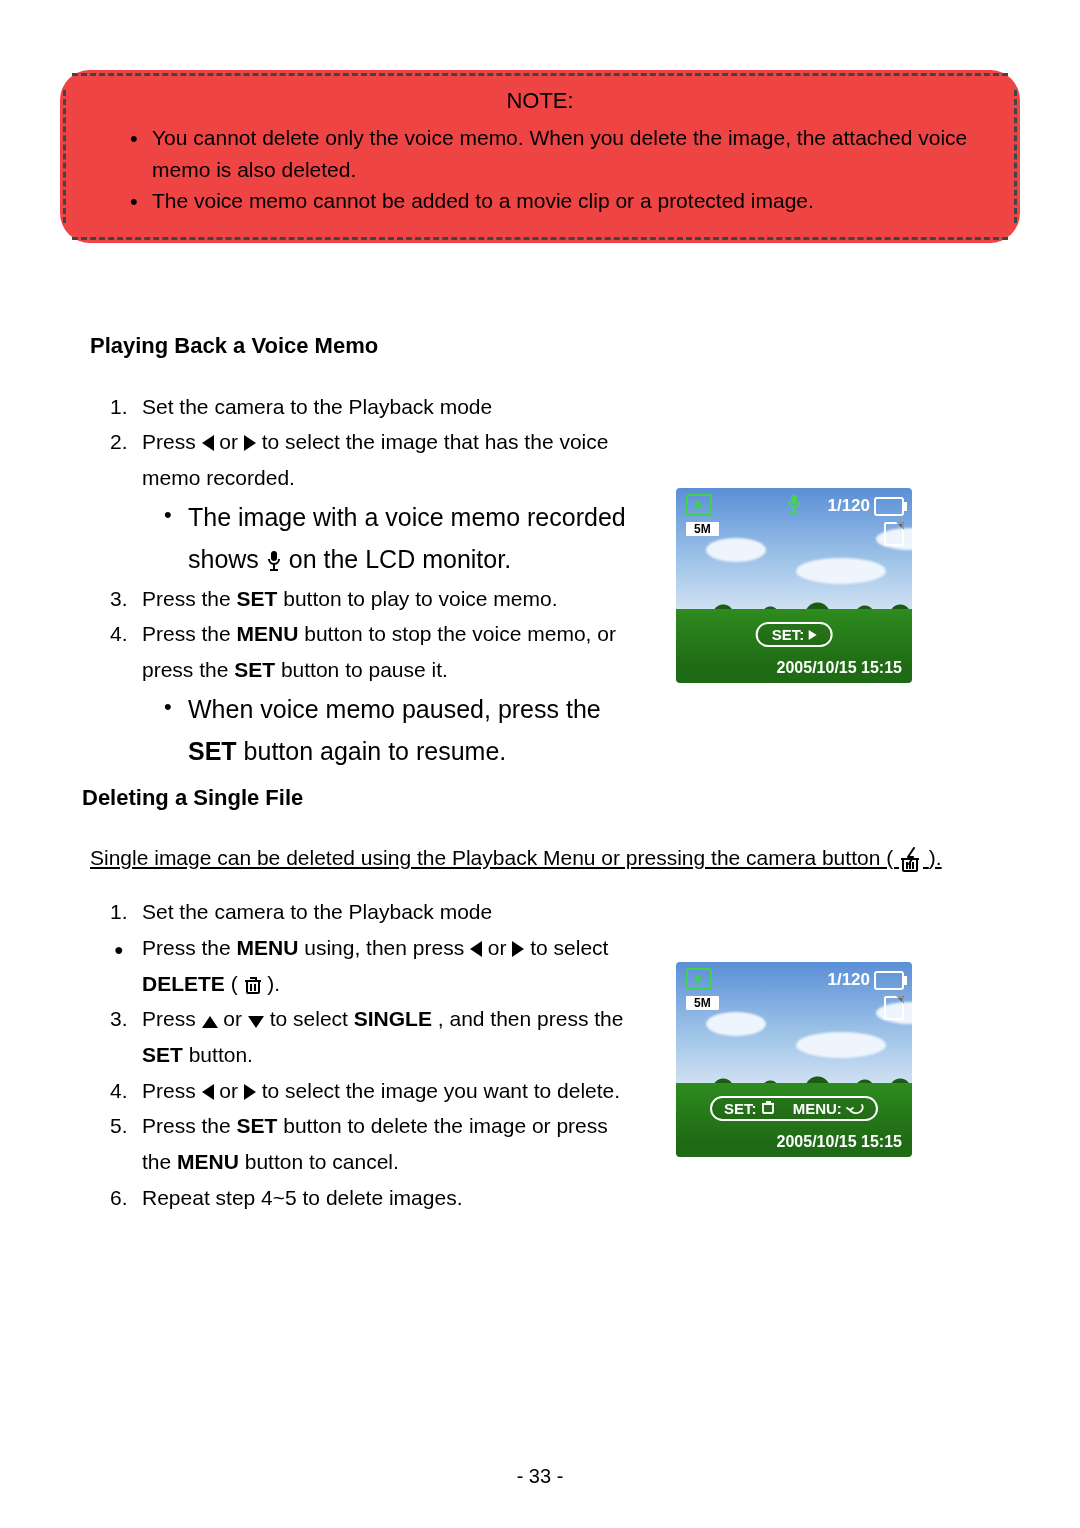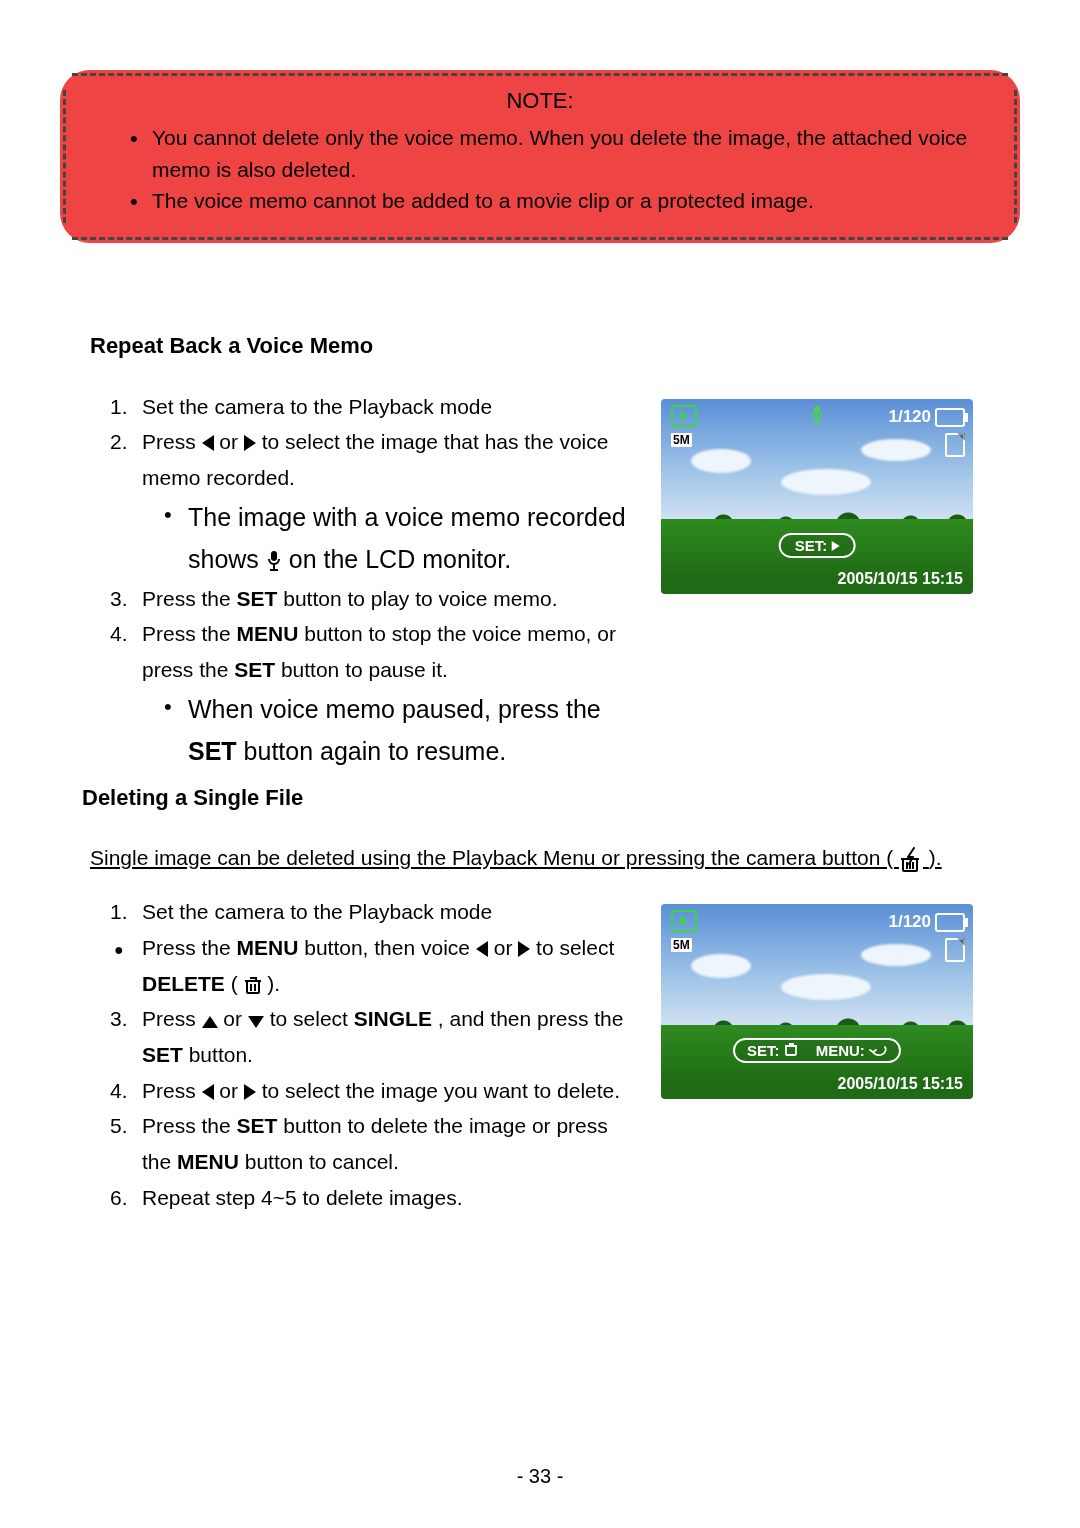--- a/index.html
+++ b/index.html
@@ -87,22 +87,22 @@
     margin: 12px 0 30px 22px;
   }
   .section-title {
     font-size: 30px;
     font-weight: 400;
     margin: 48px 0 20px 10px;
   }
 
   .content-row {
     display: flex;
-    align-items: flex-start;
-    gap: 31px;
+    align-items: center;
+    gap: 46px;
     margin-left: 30px;
   }
   .content-block {
     margin-left: 30px;
     text-decoration: underline;
   }
 
   
   ol.steps {
     counter-reset: step;
@@ -162,21 +162,21 @@
   .tri-up    { border-left: 8px solid transparent; border-right: 8px solid transparent; border-bottom: 12px solid #000; }
   .tri-down  { border-left: 8px solid transparent; border-right: 8px solid transparent; border-top: 12px solid #000; }
 
   .mic-inline svg, .trash-inline svg, .flash-trash svg {
     vertical-align: -4px;
   }
   .flash-trash svg { vertical-align: -8px; }
 
   
   .lcd {
-    width: 312px;
+    width: 236px;
     height: 195px;
     position: relative;
     flex-shrink: 0;
     margin-top: 10px;
     border-radius: 4px;
     overflow: hidden;
   }
   .lcd .sky {
     position: absolute; left:0; right:0; top:0; height: 62%;
     background: linear-gradient(#5a8fd6, #9fc4e8 60%, #cfe0f2);
@@ -212,21 +212,21 @@
     border-top:5px solid transparent; border-bottom:5px solid transparent; border-left:8px solid #41d24a;
   }
   .mic-badge { left:50%; transform:translateX(-50%); top:6px; color:#48d452; }
   .count-text { right:42px; top:8px; font-weight:600; font-size:17px; }
   .battery {
     position:absolute; right:8px; top:9px; width:26px; height:15px; border:2px solid #fff; border-radius:3px;
   }
   .battery::after { content:""; position:absolute; right:-5px; top:3px; width:3px; height:9px; background:#fff; }
   .res-tag {
     position:absolute; left:10px; top:34px;
-    background:#fff; color:#000; font-weight:700; font-size:12px; padding:0 2px; border-radius:1px;
+    background:#fff; color:#000; font-weight:700; font-size:12px; padding:0 8px; border-radius:1px;
   }
   .card-icon {
     position:absolute; right:8px; top:34px; width:16px; height:20px;
     border:2px solid #fff; border-radius:2px;
   }
   .card-icon::after {
     content:""; position:absolute; right:-2px; top:-2px; border-top:8px solid #000; border-left:8px solid transparent; opacity:.4;
   }
 
   .pill {
@@ -266,21 +266,21 @@
   <div class="note-box">
     <span class="side-l"></span>
       <span class="side-r"></span>
     <div class="note-title">NOTE:</div>
     <ul class="note-list">
       <li>You cannot delete only the voice memo. When you delete the image, the attached voice memo is also deleted.</li>
       <li>The voice memo cannot be added to a movie clip or a protected image.</li>
     </ul>
   </div>
 
-  <div class="subhead">Repeat Back a Voice Memo</div>
+  <div class="subhead">Playing Back a Voice Memo</div>
 
   <div class="content-row">
     <ol class="steps" style="flex:1; max-width:520px;">
       <li>
         <span>Set the camera to the Playback mode</span>
       </li>
       <li>
         <span>Press </span>
         <span class="tri tri-left"></span>
         <span> or </span>
@@ -378,21 +378,21 @@
   </div>
 
   <div class="content-row">
     <ol class="steps" style="flex:1; max-width:520px;">
       <li>
         <span>Set the camera to the Playback mode</span>
       </li>
       <li class="bullet-only">
         <span>Press the </span>
         <span class="bold">MENU</span>
-        <span> button, then voice </span>
+        <span> using, then press </span>
         <span class="tri tri-left"></span>
         <span> or </span>
         <span class="tri tri-right"></span>
         <span> to select </span>
         <span class="bold">DELETE</span>
         <span> ( </span>
         <span class="trash-inline">
           <svg width="18" height="20">
               <g fill="none" stroke="#000" stroke-width="2">
                 <rect x="3" y="6" width="12" height="12" rx="1"></rect>

